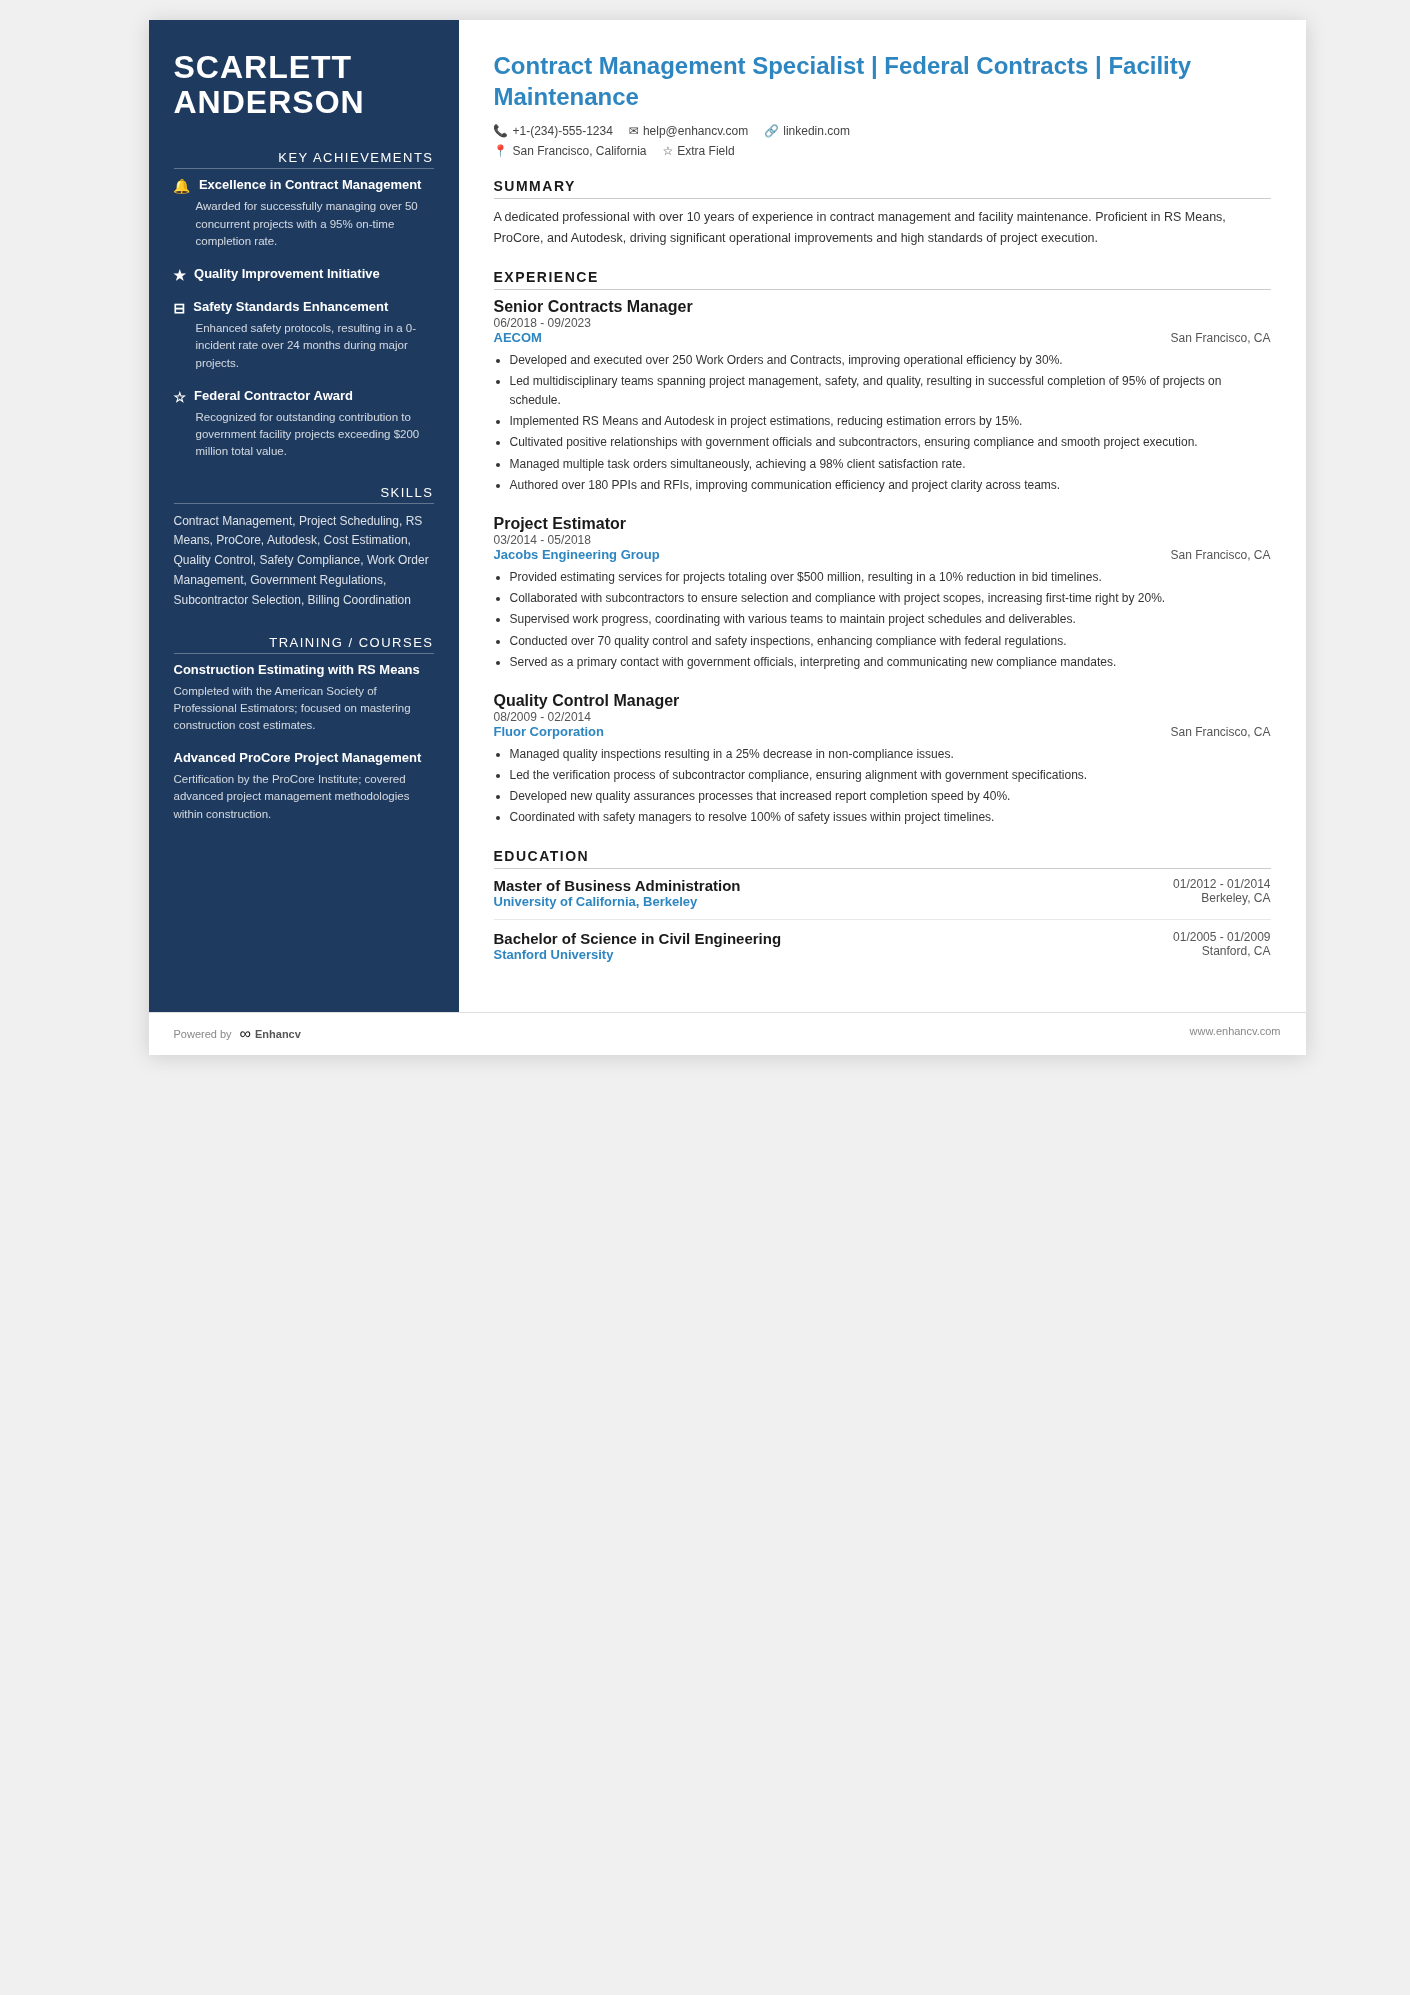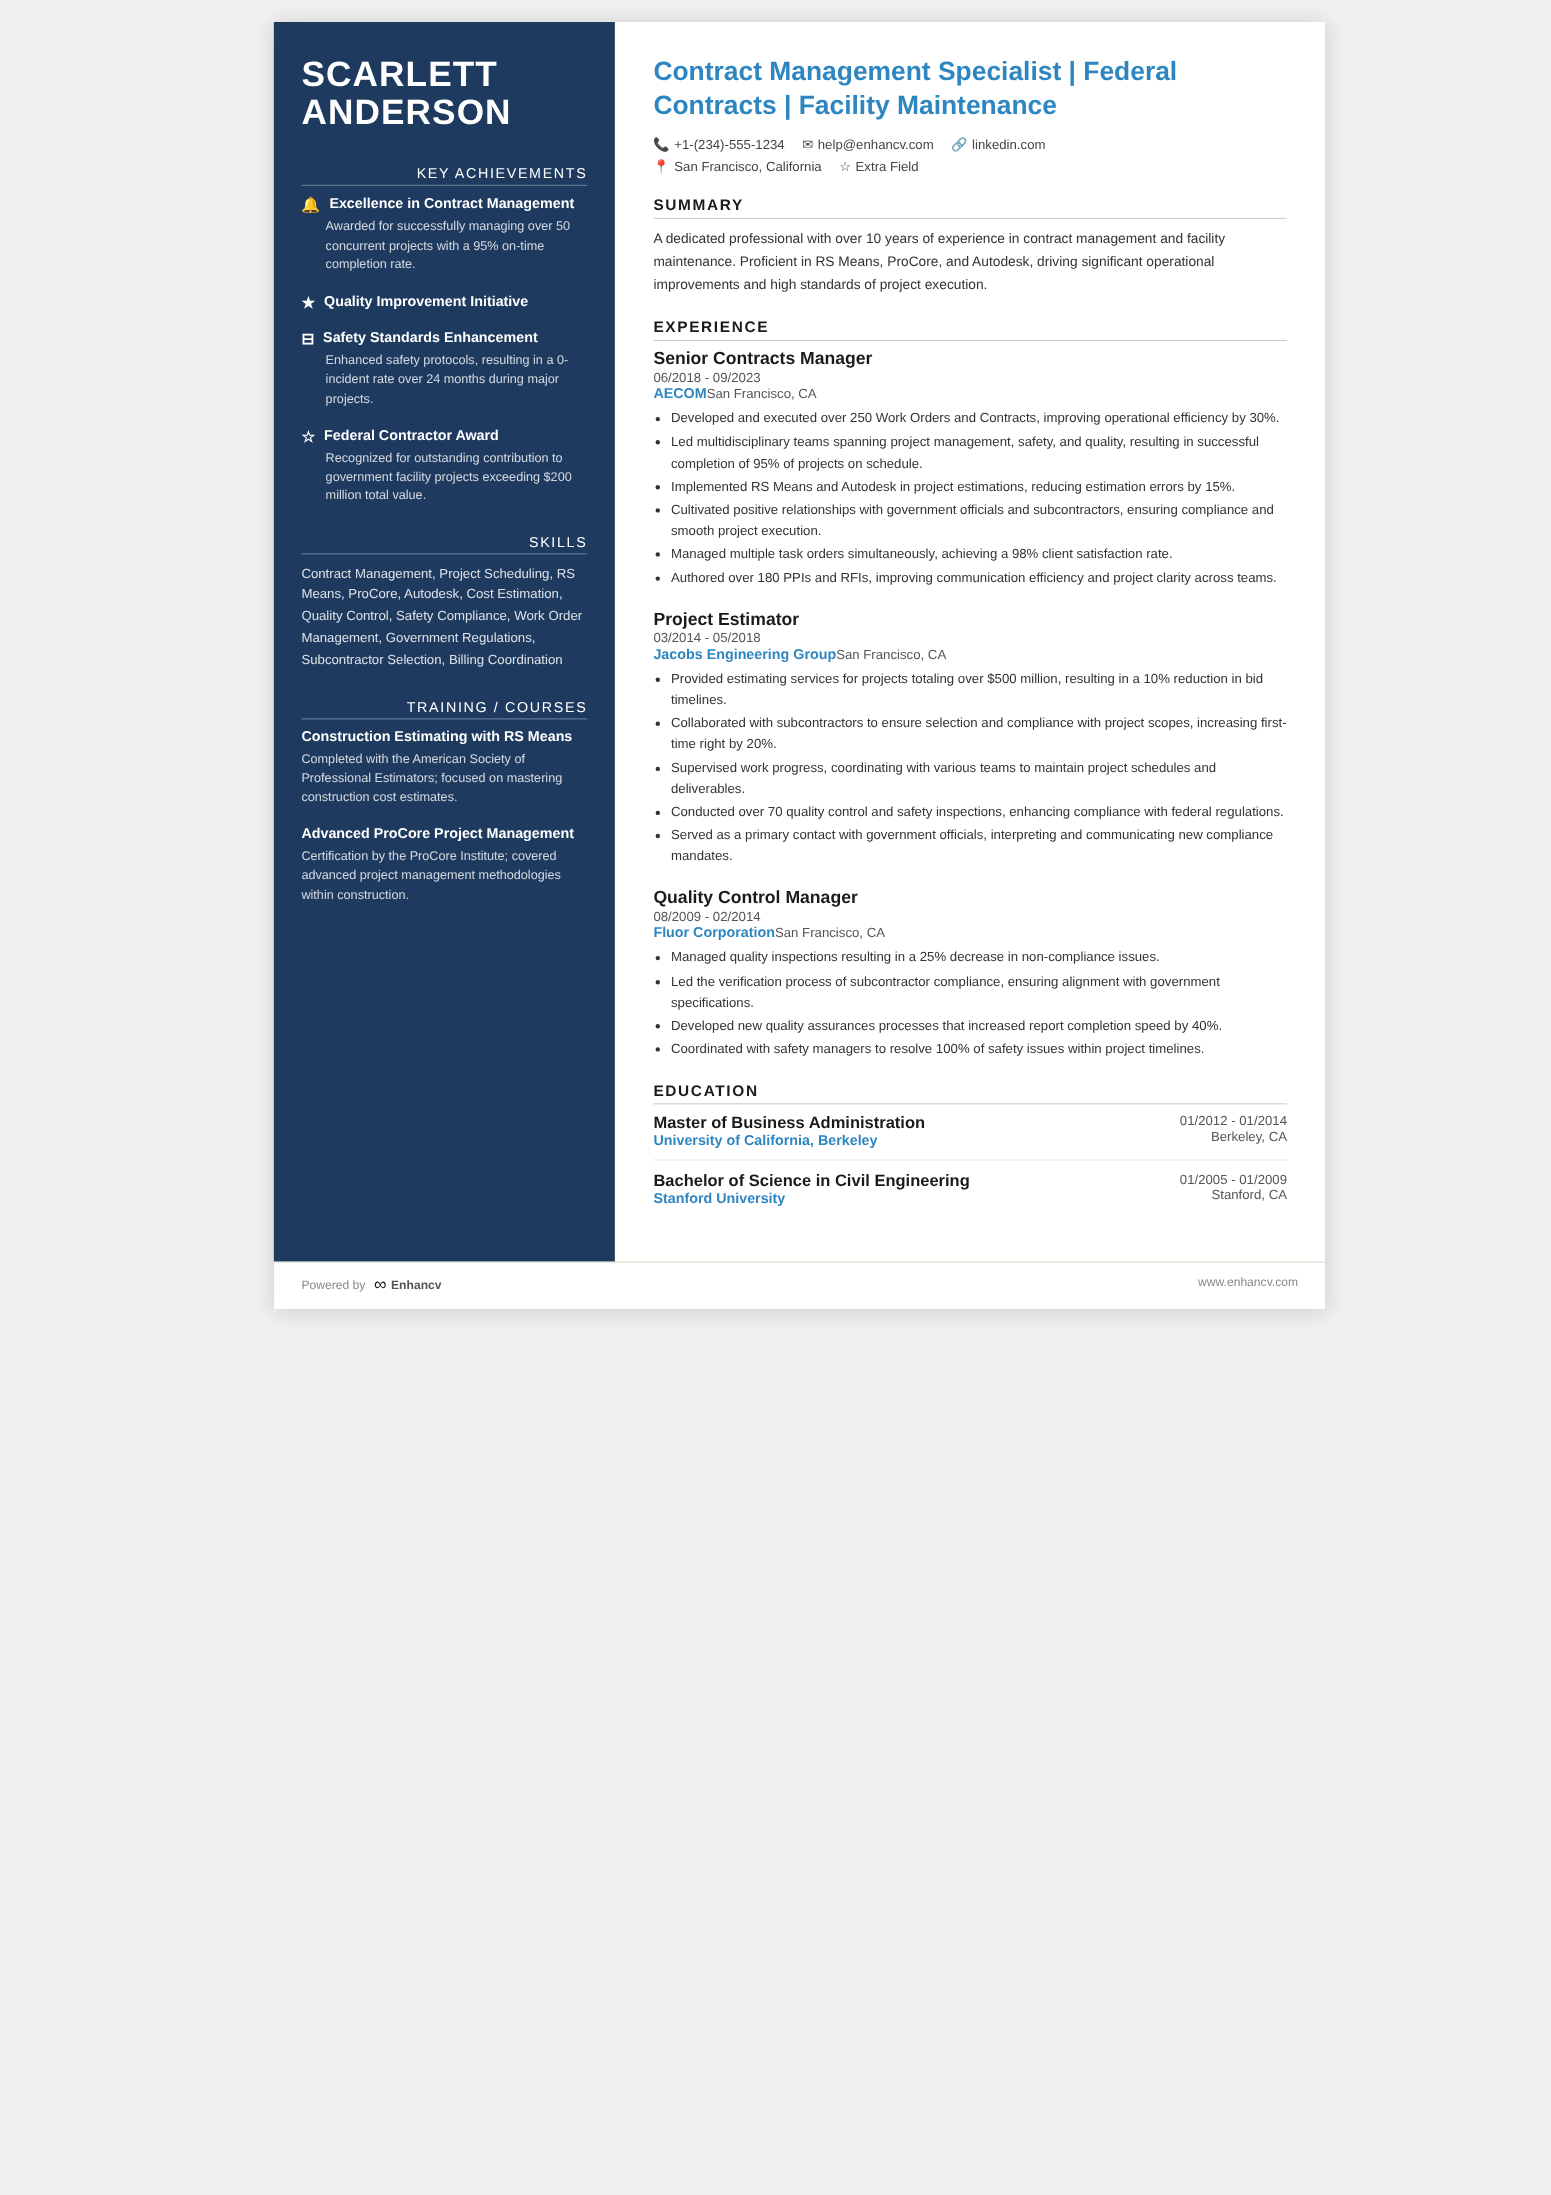--- a/index.html
+++ b/index.html
@@ -6,22 +6,22 @@
     body {
       font-family: 'Arial', sans-serif;
       background: #f0f0f0;
       display: flex;
       justify-content: center;
       align-items: flex-start;
       min-height: 100vh;
       padding: 20px;
     }
     .resume-container {
-      width: 956px;
-      background: #84cc16;
+      width: 1157px;
+      background: #eab308;
       display: flex;
       flex-direction: column;
       box-shadow: 0 2px 20px rgba(0,0,0,0.15);
       margin-left: 44px;
     }
     .resume-body {
       display: flex;
       flex: 1;
     }
     
@@ -160,20 +160,21 @@
       font-weight: 700;
       color: #1a1a1a;
     }
     .exp-date {
       font-size: 12px;
       color: #555;
       white-space: nowrap;
     }
     .exp-company-row {
       display: flex;
+      justify-content: space-between;
       align-items: baseline;
       margin-bottom: 6px;
     }
     .exp-company {
       font-size: 13px;
       font-weight: 600;
       color: #2e86c1;
     }
     .exp-location {
       font-size: 12px;

